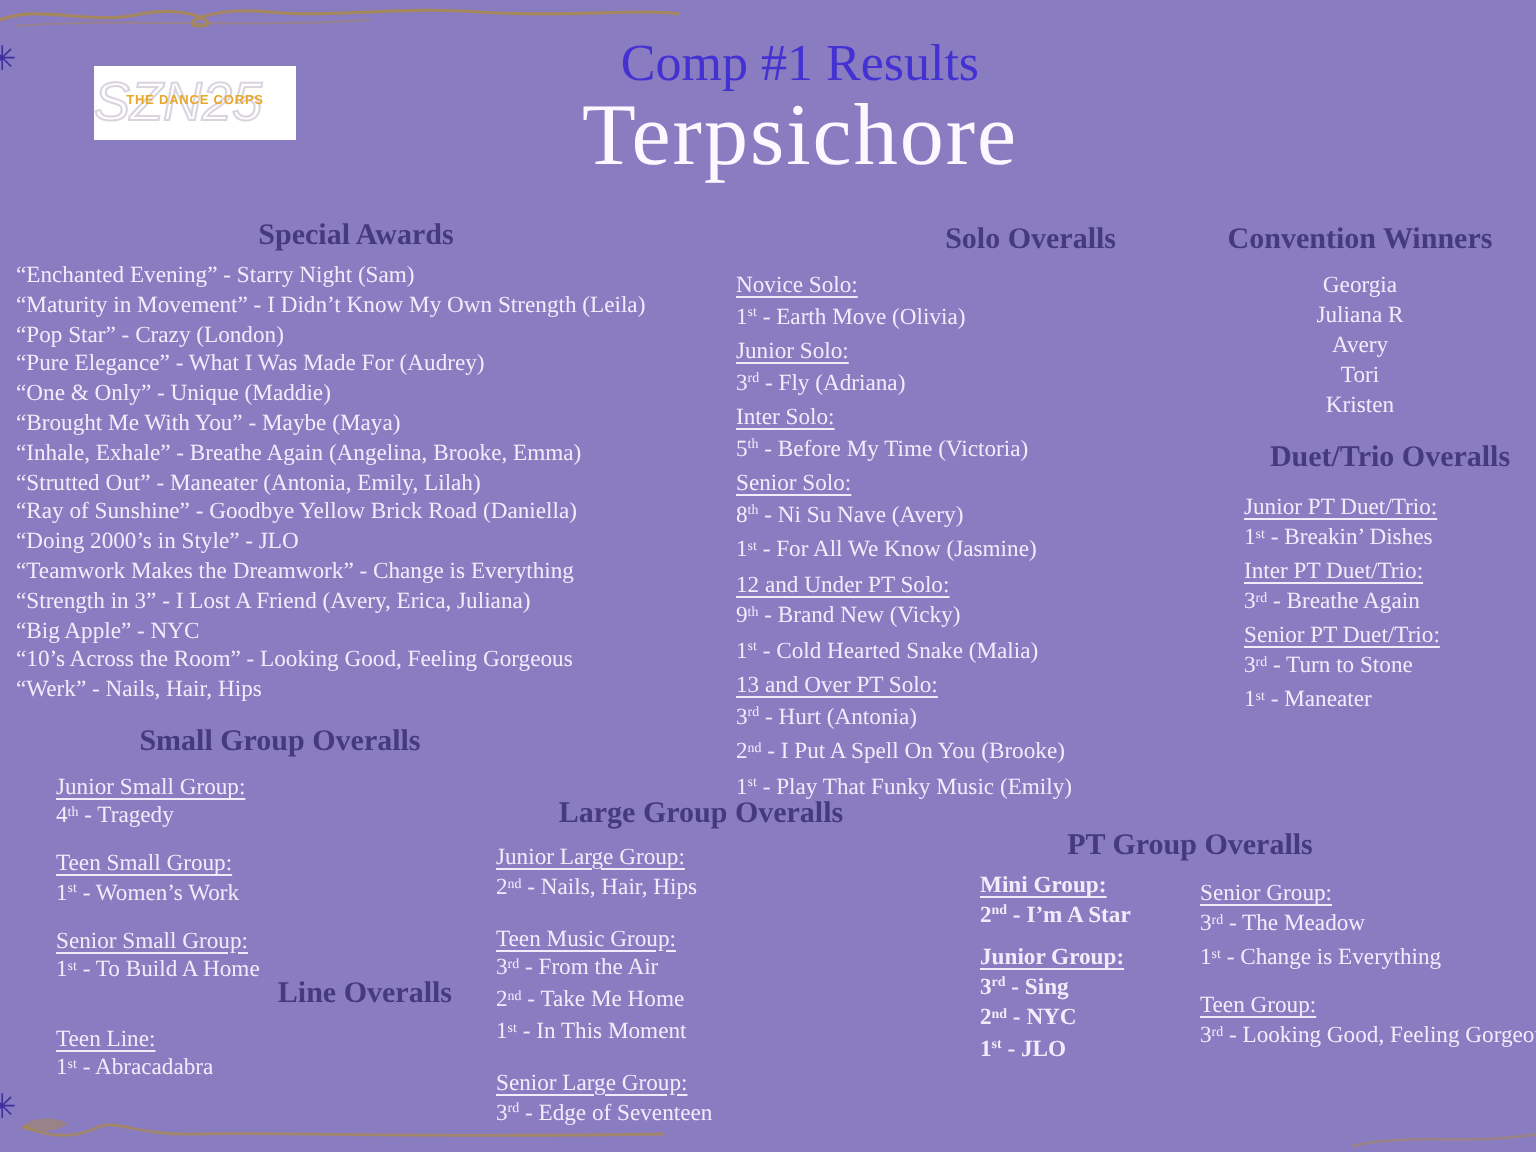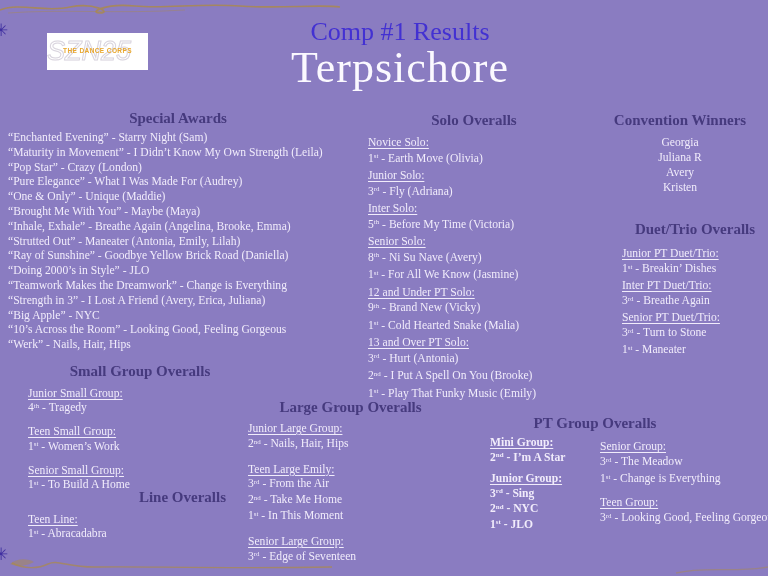--- a/index.html
+++ b/index.html
@@ -20,21 +20,21 @@
   .line,.entry,.group-label,.winner-name{
     color:#f1ecfb;font-size:11.6px;white-space:nowrap;
   }
   .group-label{text-decoration:underline;text-underline-offset:2px;}
 
   #sec-special{left:8px;top:110px;width:340px;}
   #sec-special .section-title{margin-bottom:4px;}
   #sec-special .line{line-height:14.8px;}
 
   #sec-solo{left:368px;top:112px;width:190px;}
-  #sec-solo .section-title{margin-bottom:6px;text-align:center;padding-left:22px;}
+  #sec-solo .section-title{margin-bottom:6px;text-align:right;padding-left:22px;}
   #sec-solo .entry,#sec-solo .group-label{line-height:15.5px;}
 
   #sec-convention{left:600px;top:112px;width:160px;}
   #sec-convention .section-title{margin-bottom:6px;}
   #sec-convention .winner-name{line-height:15px;text-align:center;}
 
   #sec-duet{left:622px;top:221px;width:146px;}
   #sec-duet .section-title{margin-bottom:8px;}
   #sec-duet .entry,#sec-duet .group-label{line-height:15px;}
 
@@ -164,20 +164,21 @@
       </div>
     </div>
 </div>
 
 <div class="abs" id="sec-convention">
   <div class="section-title">Convention Winners</div>
   <div>
       <div class="winner-name">Georgia</div>
       <div class="winner-name">Juliana R</div>
       <div class="winner-name">Avery</div>
+      <div class="winner-name">Tori</div>
       <div class="winner-name">Kristen</div>
     </div>
 </div>
 
 <div class="abs" id="sec-duet">
   <div class="section-title">Duet/Trio Overalls</div>
   <div>
       <div class="group">
         <div class="group-label">Junior PT Duet/Trio:</div>
         <div class="entry">1<sup>st</sup> - Breakin’ Dishes</div>
@@ -223,21 +224,21 @@
 </div>
 
 <div class="abs" id="sec-large">
   <div class="section-title">Large Group Overalls</div>
   <div>
       <div class="group">
         <div class="group-label">Junior Large Group:</div>
         <div class="entry">2<sup>nd</sup> - Nails, Hair, Hips</div>
       </div>
       <div class="group">
-        <div class="group-label">Teen Large Emily:</div>
+        <div class="group-label">Teen Music Group:</div>
         <div class="entry">3<sup>rd</sup> - From the Air</div>
         <div class="entry">2<sup>nd</sup> - Take Me Home</div>
         <div class="entry">1<sup>st</sup> - In This Moment</div>
       </div>
       <div class="group">
         <div class="group-label">Senior Large Group:</div>
         <div class="entry">3<sup>rd</sup> - Edge of Seventeen</div>
       </div>
     </div>
 </div>

